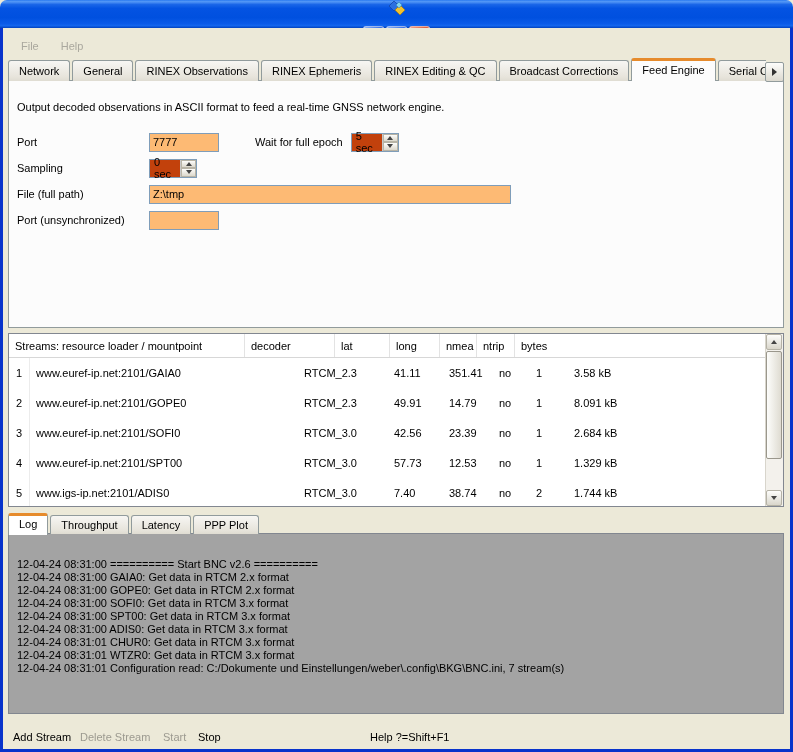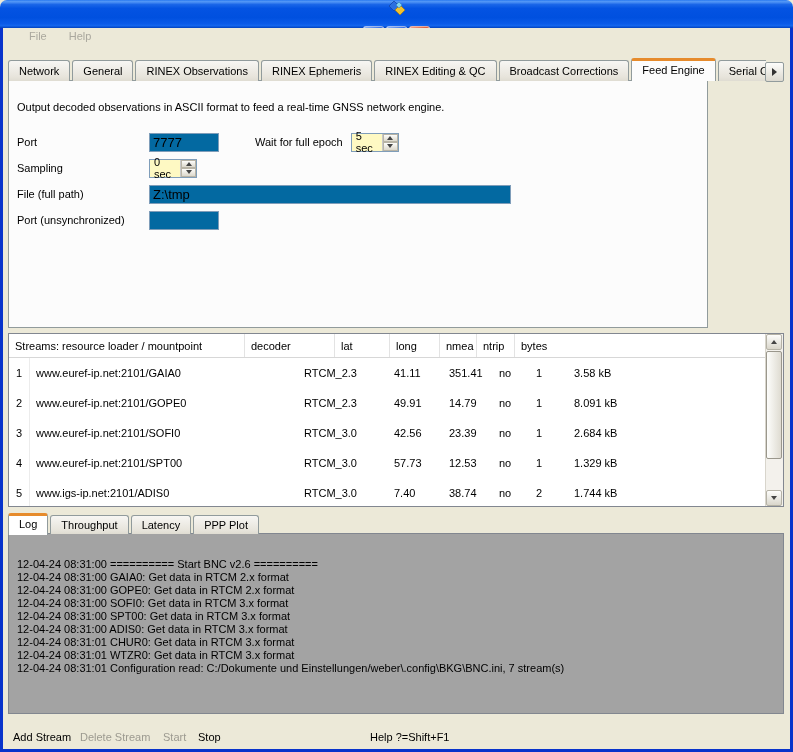--- a/index.html
+++ b/index.html
@@ -18,44 +18,44 @@
   .winbtn.min,.winbtn.max{background:linear-gradient(135deg,#8db3f7 0%,#3a72e8 45%,#1d50c8 100%)}
   .winbtn.close{background:linear-gradient(135deg,#f0a692 0%,#dd6547 40%,#bf3a1d 100%)}
   .glyph-min{width:8px;height:3px;background:#fff;margin-top:9px}
   .glyph-max{width:9px;height:8px;border:1px solid #fff;border-top:2px solid #fff}
   .glyph-close{color:#fff;font-weight:bold;font-size:14px;line-height:14px}
 
   .frame{position:absolute;left:0;right:0;top:28px;bottom:0;background:#ece9d8;
     border:3px solid #0833cb;border-top:none;box-sizing:border-box}
 
   
-  .menubar{position:absolute;left:0;right:0;top:0;height:26px;display:flex;align-items:flex-start;padding-left:24px;gap:18px}
+  .menubar{position:absolute;left:0;right:0;top:0;height:26px;display:flex;align-items:flex-end;padding-left:16px;gap:18px}
   .menu-item{color:#aaa89e;padding:2px 2px}
 
   
   .tabbar{position:absolute;left:5px;right:24px;top:30px;height:23px;display:flex;align-items:flex-end;gap:2px;
     overflow:hidden;z-index:3;white-space:nowrap}
   .tab{height:21px;box-sizing:border-box;border:1px solid #919b9c;border-bottom:none;border-radius:3px 3px 0 0;
     background:linear-gradient(180deg,#f7f6f3 0%,#e7e4db 80%,#dfdcd2 100%);
     padding:4px 10px 4px 10px;flex:0 0 auto}
   .tab.active{height:24px;margin-bottom:-1px;background:#fcfcfc;border-top:3px solid #e68b2c;padding-top:3px;
     position:relative;z-index:4}
   .tab-scroll{position:absolute;right:6px;top:34px;width:17px;height:18px;border:1px solid #919b9c;border-radius:2px;
     background:linear-gradient(180deg,#fdfdfb,#dcd9cf);display:flex;align-items:center;justify-content:center;z-index:3}
   .tri-right{width:0;height:0;border-top:4px solid transparent;border-bottom:4px solid transparent;border-left:5px solid #333}
 
   
-  .pane{position:absolute;left:5px;top:52px;width:700px;height:248px;background:#fcfcfc;
+  .pane{position:absolute;left:5px;top:52px;width:776px;height:248px;background:#fcfcfc;
     border:1px solid #919b9c;box-sizing:border-box;z-index:2}
   .desc{position:absolute;left:8px;top:20px;right:10px}
   .frow{position:absolute;left:8px;display:flex;align-items:center;height:20px}
   .frow .lbl{width:132px;flex:0 0 auto}
-  .xp-input{height:19px;border:1px solid #7f9db9;background:#0369a1;font-family:"Liberation Sans",sans-serif;
-    font-size:13px;padding:0 3px;box-sizing:border-box}
-  .spin{display:inline-flex;height:19px;border:1px solid #7f9db9;background:#fef9c3;box-sizing:border-box;width:48px}
+  .xp-input{height:19px;border:1px solid #7f9db9;background:#fdba74;font-family:"Liberation Sans",sans-serif;
+    font-size:11px;padding:0 3px;box-sizing:border-box}
+  .spin{display:inline-flex;height:19px;border:1px solid #7f9db9;background:#c2410c;box-sizing:border-box;width:48px}
   .spin .val{flex:1;display:flex;align-items:center;padding-left:4px}
   .spin .arrows{width:15px;display:flex;flex-direction:column;border-left:1px solid #c8c8c8}
   .spin .sbtn{flex:1;background:linear-gradient(180deg,#fdfdfb,#dcd8cc);border:1px solid #b8b4a6;
     display:flex;align-items:center;justify-content:center;box-sizing:border-box}
   .tri-up{width:0;height:0;border-left:3px solid transparent;border-right:3px solid transparent;border-bottom:4px solid #444}
   .tri-down{width:0;height:0;border-left:3px solid transparent;border-right:3px solid transparent;border-top:4px solid #444}
 
   
   .streams{position:absolute;left:5px;top:305px;width:776px;height:174px;background:#fff;
     border:1px solid #828790;box-sizing:border-box}

